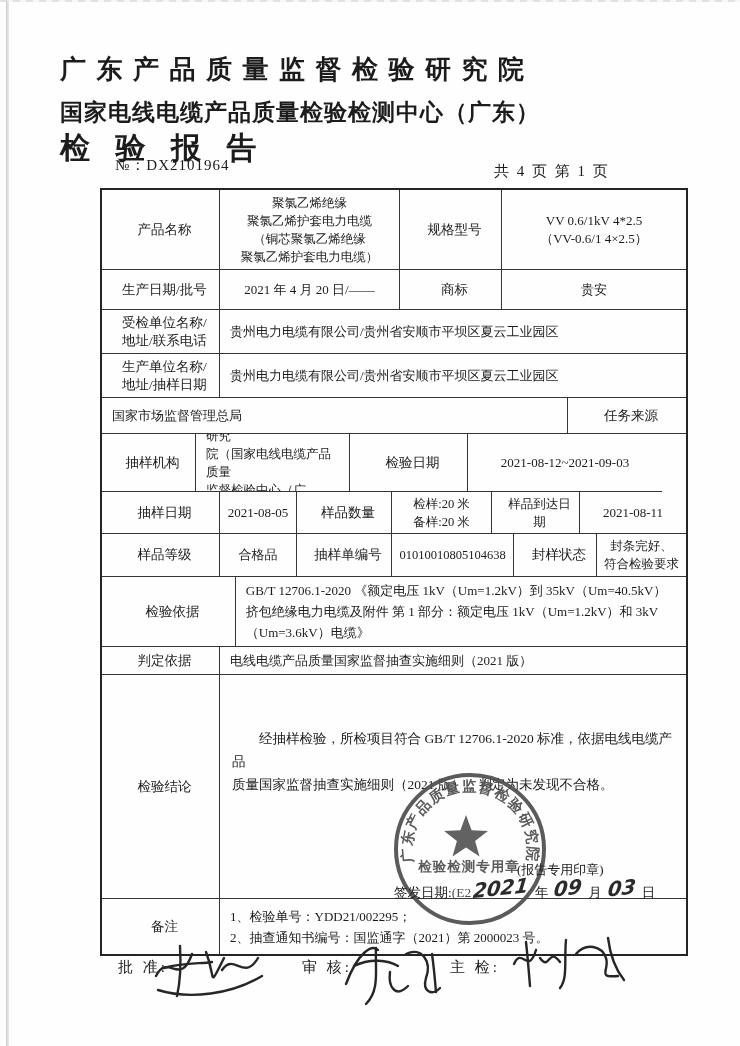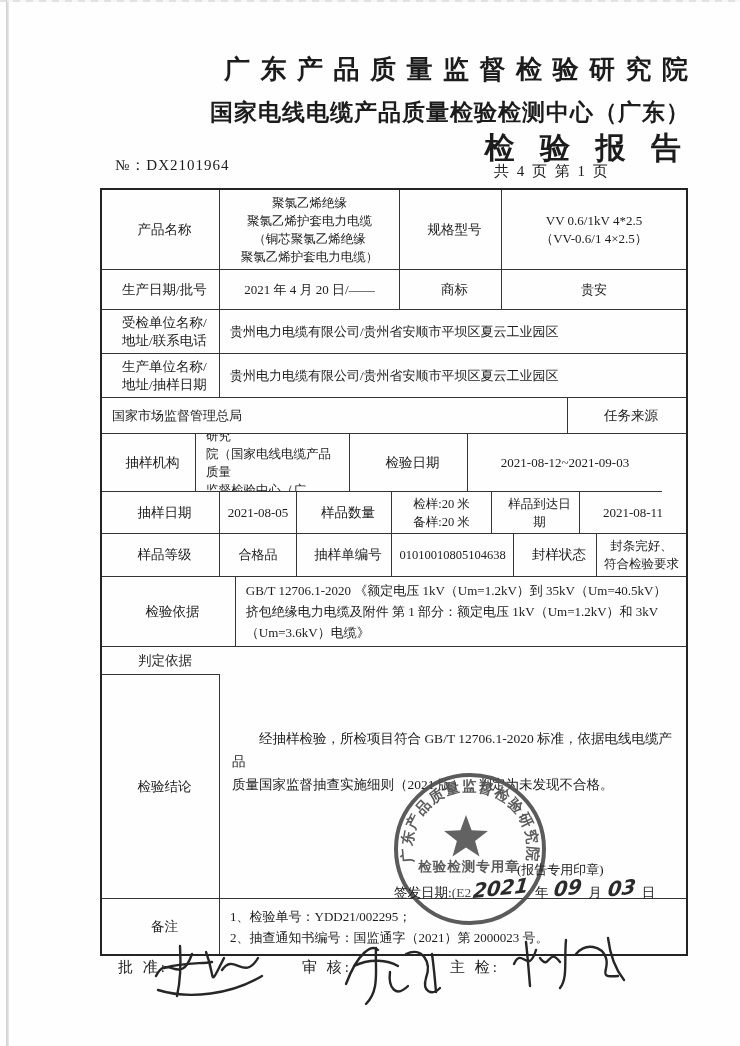--- a/index.html
+++ b/index.html
@@ -11,21 +11,21 @@
     color:#1c1c1c;
     overflow:hidden;
   }
   
   .scan-edge-left{position:absolute;left:6px;top:0;width:3px;height:1046px;
     background:linear-gradient(to right,#b9b9b9,#e3e3e3);opacity:.7;}
   .scan-edge-top{position:absolute;left:0;top:0;width:740px;height:2px;
     background:repeating-linear-gradient(to right,#cfcfcf 0 7px,#f2f2f2 7px 13px);opacity:.6;}
 
   
-  .header{position:absolute;left:60px;top:52px;width:630px;text-align:right;}
+  .header{position:absolute;left:60px;top:52px;width:630px;text-align:left;}
   .org1{font-size:26px;font-weight:bold;letter-spacing:2px;white-space:nowrap;}
   .org2{font-size:23px;font-weight:bold;letter-spacing:1px;margin-top:10px;white-space:nowrap;}
   .rtitle{font-size:30px;font-weight:bold;letter-spacing:9px;margin-top:0;white-space:nowrap;}
   .no-line{position:absolute;left:115px;top:156px;font-size:15px;letter-spacing:1px;}
   .pagination{position:absolute;left:494px;top:162px;font-size:15px;letter-spacing:2px;}
 
   
   .doc-table{
     position:absolute;left:100px;top:188px;width:584px;
     border:2px solid #242424;
@@ -158,20 +158,21 @@
 
     <div class="row" style="height:70px">
       <div class="cell lbl" style="width:138px">检验依据</div>
       <div class="cell left" style="width:466px;line-height:21px">GB/T 12706.1-2020 《额定电压 1kV（Um=1.2kV）到 35kV（Um=40.5kV）
 挤包绝缘电力电缆及附件 第 1 部分：额定电压 1kV（Um=1.2kV）和 3kV
 （Um=3.6kV）电缆》</div>
     </div>
 
     <div class="row" style="height:28px">
       <div class="cell lbl" style="width:118px">判定依据</div>
+      <div class="cell left" style="width:466px">电线电缆产品质量国家监督抽查实施细则（2021 版）</div>
     </div>
 
     <div class="row" style="height:224px">
       <div class="cell lbl" style="width:118px">检验结论</div>
       <div class="cell conclusion" style="width:466px">经抽样检验，所检项目符合 GB/T 12706.1-2020 标准，依据电线电缆产品
 质量国家监督抽查实施细则（2021 版），判定为未发现不合格。</div>
     </div>
 
     <div class="row" style="height:55px">
       <div class="cell lbl" style="width:118px">备注</div>

